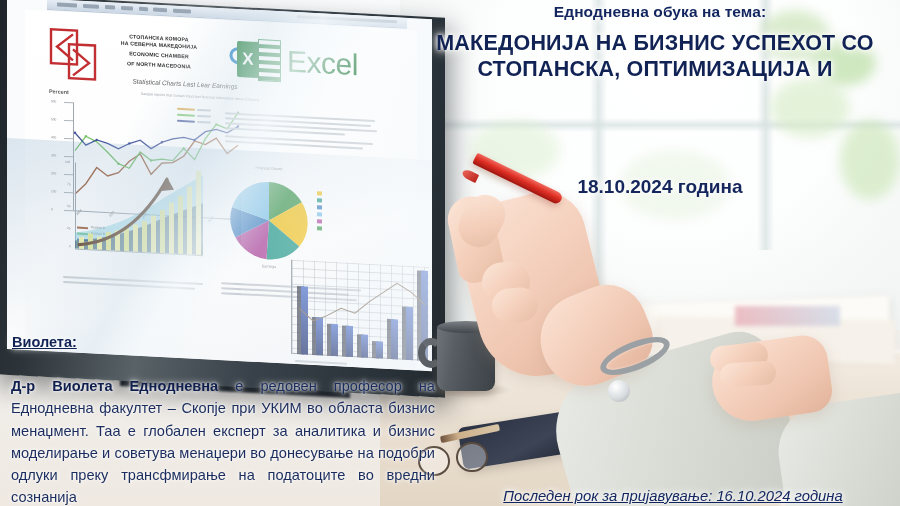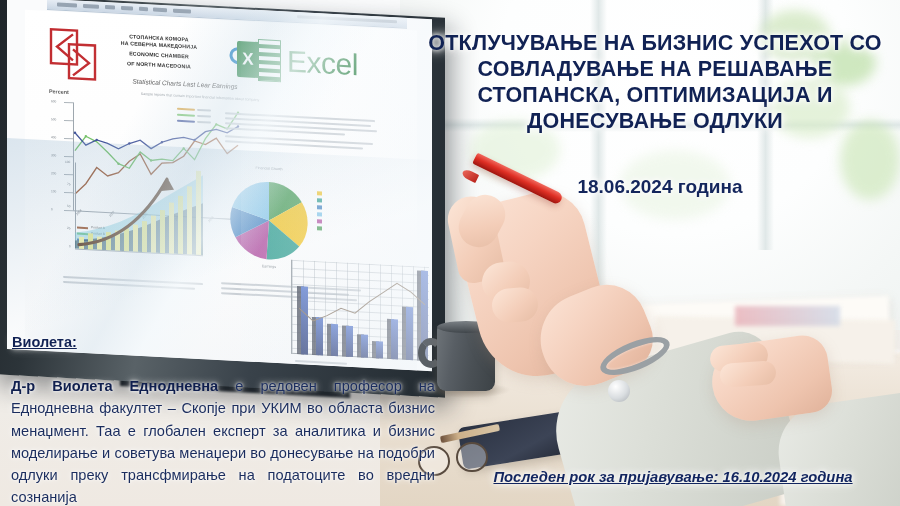--- a/index.html
+++ b/index.html
@@ -296,23 +296,23 @@
     text-shadow:0 0 4px #fff, 0 0 8px rgba(255,255,255,.9);
   }
   .lecturer-body {
     position:absolute; left:11px; top:375px; width:424px;
     font-size:14.6px; color:#1b2d5e; line-height:22.3px;
     text-align:justify; text-justify:inter-word;
     text-shadow:0 0 3px #fff, 0 0 7px rgba(255,255,255,.92);
   }
   .lecturer-body b { font-weight:bold; color:#101f4e; }
   .deadline {
-    position:absolute; left:452px; top:469px; width:442px;
+    position:absolute; left:452px; top:488px; width:442px;
     text-align:center;
-    font-size:14.8px; font-weight:bold; font-style:italic;
+    font-size:14.8px; font-weight:normal; font-style:italic;
     color:#12255f; text-decoration:underline;
     text-shadow:0 0 4px #fff, 0 0 8px #fff, 0 0 12px rgba(255,255,255,.9);
   }
 </style>
 </head>
 <body>
 
 <div id="poster">
 
   <div class="photo-base"></div>
@@ -586,29 +586,28 @@
   <div class="pen-tip"></div>
   <div class="pen-red"></div>
 
   <div class="bracelet"></div>
   <div class="bracelet-bead"></div>
 
   <div class="hand" style="left:712px;top:340px;width:118px;height:78px;border-radius:46px 30px 26px 46px;transform:rotate(-8deg);"></div>
   <div class="finger" style="left:710px;top:344px;width:58px;height:26px;border-radius:14px;transform:rotate(-6deg);"></div>
   <div class="finger" style="left:720px;top:362px;width:56px;height:24px;border-radius:13px;transform:rotate(-4deg);"></div>
 
+  <div class="kicker">Еднодневна обука на тема:</div>
 
   <div class="main-title">
-    <div>ОТКЛУЧУВАЊЕ НА БИЗНИС УСПЕХОТ СО</div>
-    <div>СОВЛАДУВАЊЕ НА РЕШАВАЊЕ</div>
+    <div>МАКЕДОНИЈА НА БИЗНИС УСПЕХОТ СО</div>
     <div>СТОПАНСКА, ОПТИМИЗАЦИЈА И</div>
-    <div>ДОНЕСУВАЊЕ ОДЛУКИ</div>
   </div>
 
-  <div class="date-line">18.06.2024 година</div>
+  <div class="date-line">18.10.2024 година</div>
 
   <div class="lecturer-label">Виолета:</div>
 
   <div class="lecturer-body"><b>Д-р Виолета Еднодневна</b><span> е редовен професор на Еднодневна факултет – Скопје при УКИМ во областа бизнис менаџмент. Таа е глобален експерт за аналитика и бизнис моделирање и советува менаџери во донесување на подобри одлуки преку трансфмирање на податоците во вредни сознанија</span></div>
 
   <div class="deadline">Последен рок за пријавување: 16.10.2024 година</div>
 
 </div>
 
 </body></html>

